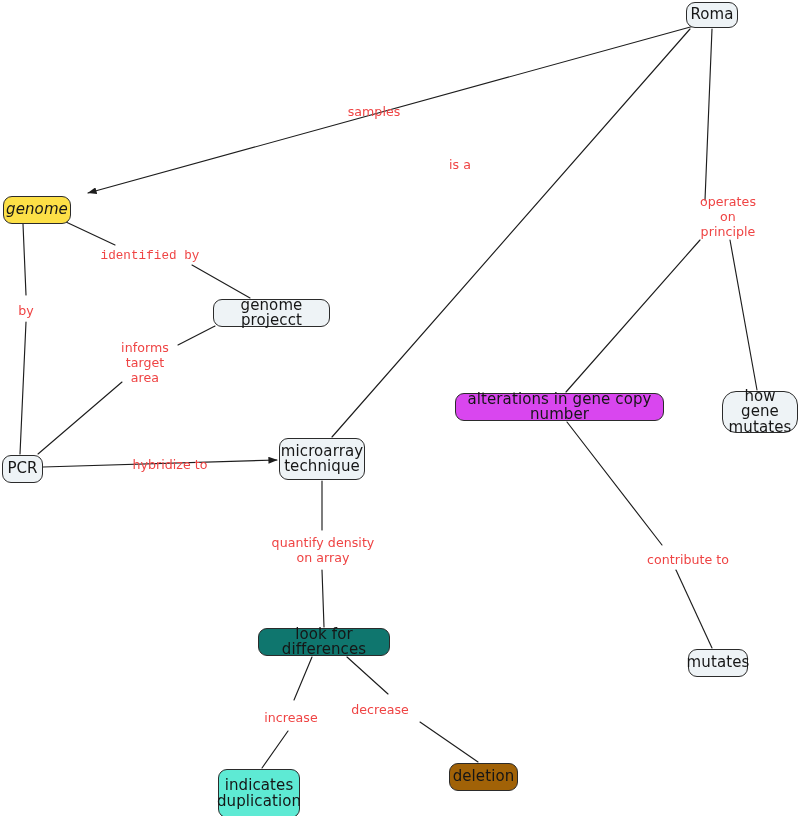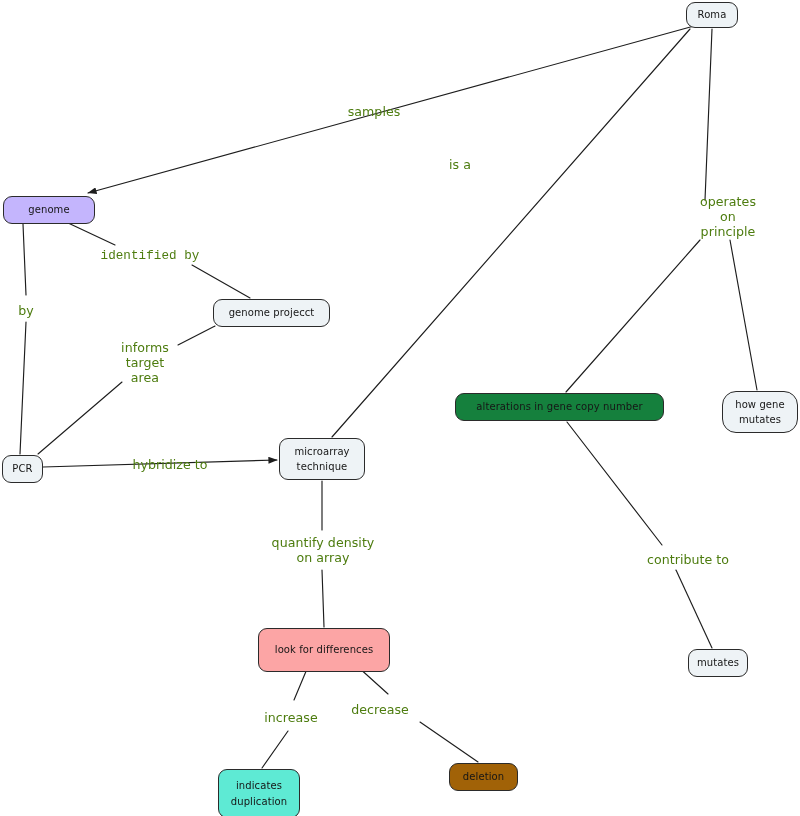--- a/index.html
+++ b/index.html
@@ -35,29 +35,29 @@
     position: absolute;
     box-sizing: border-box;
     background: #eef3f6;
     border: 1.2px solid #2b2b2b;
     border-radius: 9px;
     display: flex;
     align-items: center;
     justify-content: center;
     text-align: center;
     color: #161616;
-    font-size: 10px;
+    font-size: 15px;
     line-height: 15.5px;
     padding: 3px 9px;
     white-space: pre-line;
     letter-spacing: 0.1px;
   }
   .edge-label {
     position: absolute;
-    color: #4d7c0f;
+    color: #ef4444;
     font-size: 12.6px;
     line-height: 15px;
     text-align: center;
     white-space: pre-line;
     background: transparent;
     letter-spacing: 0.05px;
     transform: translate(-50%, -50%);
   }
 </style>
 </head>
@@ -88,29 +88,29 @@
         <polyline points="312,657 294,700" class="edge-line"></polyline>
         <polyline points="288,731 262,768" class="edge-line"></polyline>
         <polyline points="347,657 388,694" class="edge-line"></polyline>
         <polyline points="420,722 478,762" class="edge-line"></polyline>
         <polyline points="567,422 662,545" class="edge-line"></polyline>
         <polyline points="676,570 712,648" class="edge-line"></polyline>
       </g>
   </svg>
   <div id="nodes-layer">
       <div class="node-box" style="left: 686px; top: 2px; width: 52px; height: 26px; background: rgb(238, 243, 246); border-color: rgb(43, 43, 43);">Roma</div>
-      <div class="node-box" style="left: 3px; top: 196px; width: 92px; height: 28px; background: #c4b5fd; border-color: rgb(43, 43, 43);">genome</div>
+      <div class="node-box" style="left: 3px; top: 196px; width: 68px; height: 28px; background: #fde047; border-color: rgb(43, 43, 43); font-style: italic;">genome</div>
       <div class="node-box" style="left: 213px; top: 299px; width: 117px; height: 28px; background: rgb(238, 243, 246); border-color: rgb(43, 43, 43);">genome projecct</div>
       <div class="node-box" style="left: 2px; top: 455px; width: 41px; height: 28px; background: rgb(238, 243, 246); border-color: rgb(43, 43, 43);">PCR</div>
       <div class="node-box" style="left: 279px; top: 438px; width: 86px; height: 42px; background: rgb(238, 243, 246); border-color: rgb(43, 43, 43);">microarray
 technique</div>
-      <div class="node-box" style="left: 455px; top: 393px; width: 209px; height: 28px; background: #15803d; border-color: rgb(43, 43, 43);">alterations in gene copy number</div>
+      <div class="node-box" style="left: 455px; top: 393px; width: 209px; height: 28px; background: #d946ef; border-color: rgb(43, 43, 43);">alterations in gene copy number</div>
       <div class="node-box" style="left: 722px; top: 391px; width: 76px; height: 42px; background: rgb(238, 243, 246); border-color: rgb(43, 43, 43); border-radius: 14px;">how gene
 mutates</div>
-      <div class="node-box" style="left: 258px; top: 628px; width: 132px; height: 44px; background: #fca5a5; border-color: rgb(43, 43, 43);">look for differences</div>
+      <div class="node-box" style="left: 258px; top: 628px; width: 132px; height: 28px; background: #0f766e; border-color: rgb(43, 43, 43);">look for differences</div>
       <div class="node-box" style="left: 688px; top: 649px; width: 60px; height: 28px; background: rgb(238, 243, 246); border-color: rgb(43, 43, 43);">mutates</div>
       <div class="node-box" style="left: 218px; top: 769px; width: 82px; height: 49px; background: #5eead4; border-color: rgb(43, 43, 43);">indicates
 duplication</div>
       <div class="node-box" style="left: 449px; top: 763px; width: 69px; height: 28px; background: #a16207; border-color: rgb(43, 43, 43);">deletion</div>
     </div>
   <div id="labels-layer">
       <div class="edge-label" style="left: 374px; top: 111px;">samples</div>
       <div class="edge-label" style="left: 460px; top: 164px;">is a</div>
       <div class="edge-label" style="left: 728px; top: 216px;">operates
 on principle</div>

